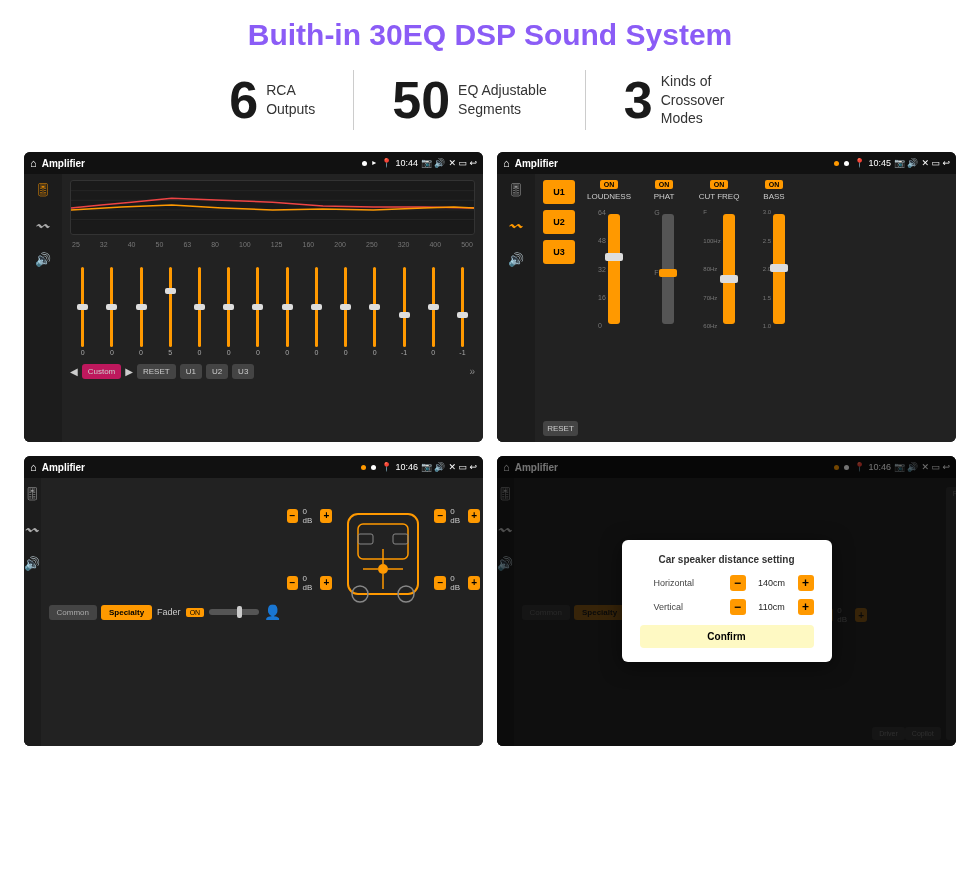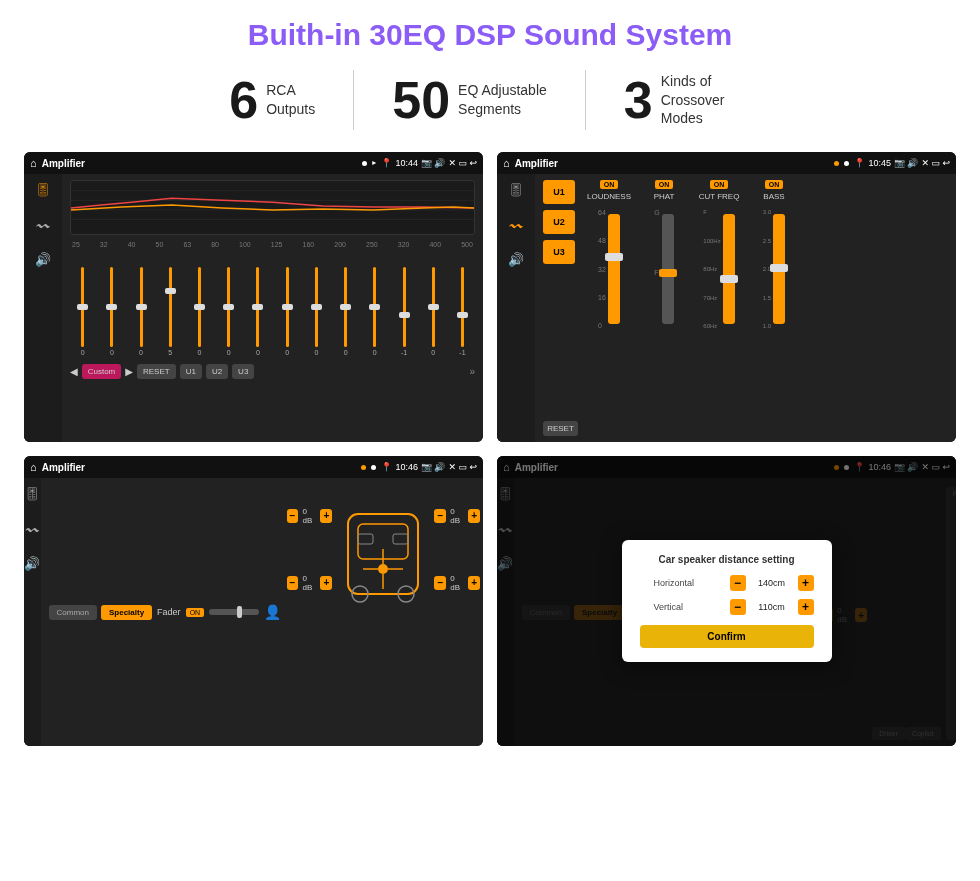--- a/index.html
+++ b/index.html
@@ -474,21 +474,21 @@
     .modal-val {
       font-size: 9px;
       color: #222;
       min-width: 42px;
       text-align: center;
     }
     .modal-confirm-btn {
       display: block;
       width: 100%;
       margin-top: 10px;
-      background: #eab308;
+      background: #fef9c3;
       color: #000;
       border: none;
       border-radius: 4px;
       padding: 6px 0;
       font-size: 10px;
       font-weight: 700;
       cursor: pointer;
       text-align: center;
     }
 

